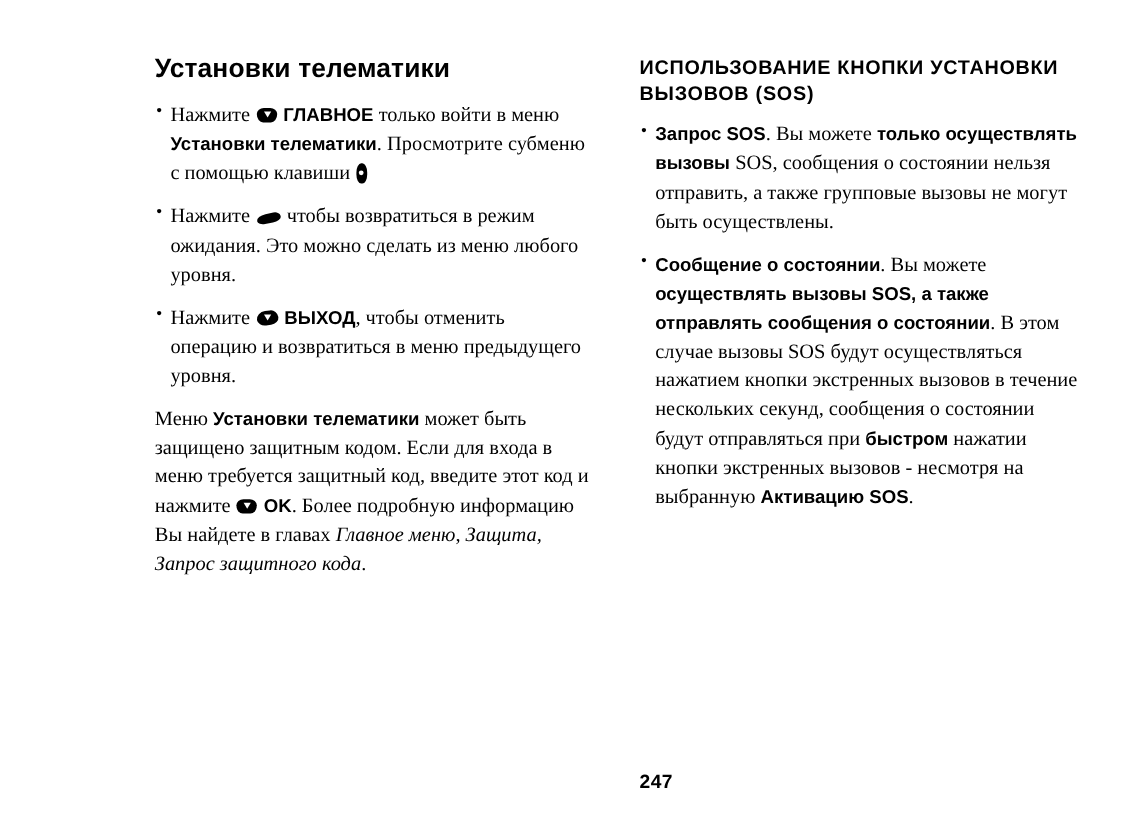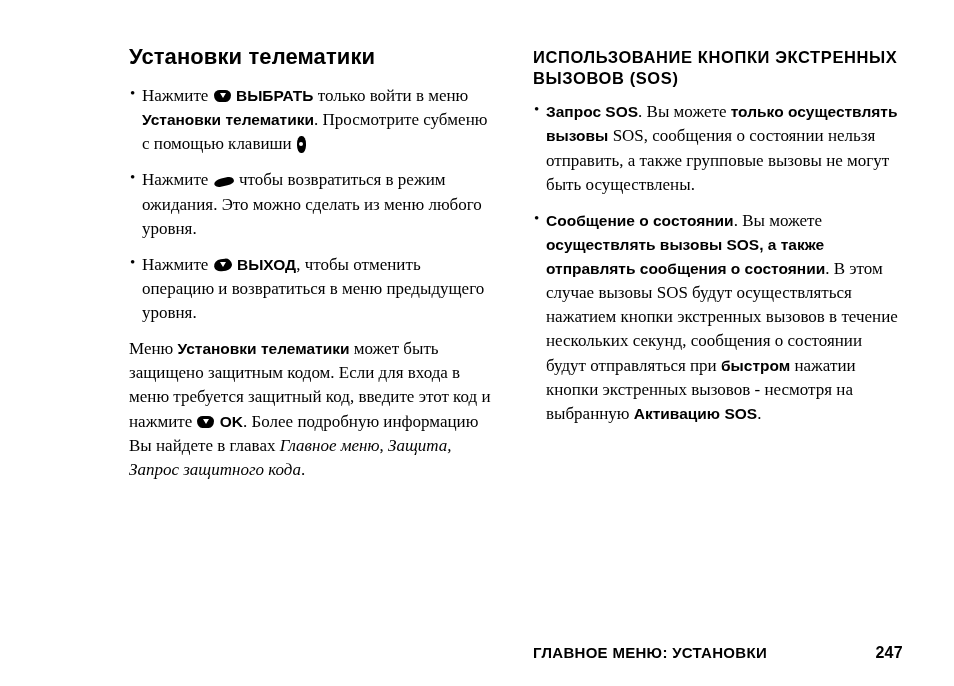--- a/index.html
+++ b/index.html
@@ -213,33 +213,32 @@
   }
 </style>
 </head>
 <body>
 
 <div class="page">
 
   <div class="col col-left">
     <h1 class="left-title">Установки телематики</h1>
     <ul class="bullets" id="left-bullets">
-        <li><span>Нажмите </span><span class="key key-select"></span><span class="sans-b"> ВЫБРАТЬ </span><span>только войти в меню </span><span class="sans-b">Установки телематики</span><span>. Просмотрите субменю с помощью клавиши </span><span class="key key-nav"></span></li>
+        <li><span>Нажмите </span><span class="key key-select"></span><span class="sans-b"> ГЛАВНОЕ </span><span>только войти в меню </span><span class="sans-b">Установки телематики</span><span>. Просмотрите субменю с помощью клавиши </span><span class="key key-nav"></span></li>
         <li><span>Нажмите </span><span class="key key-back"></span><span> чтобы возвратиться в режим ожидания. Это можно сделать из меню любого уровня.</span></li>
         <li><span>Нажмите </span><span class="key key-exit"></span><span class="sans-b"> ВЫХОД</span><span>, чтобы отменить операцию и возвратиться в меню предыдущего уровня.</span></li>
       </ul>
     <p class="body" id="left-paragraph"><span>Меню </span><span class="sans-b">Установки телематики</span><span> может быть защищено защитным кодом. Если для входа в меню требуется защитный код, введите этот код и нажмите </span><span class="key key-select"></span><span class="sans-b"> OK</span><span>. Более подробную информацию Вы найдете в главах </span><span class="ital">Главное меню</span><span>, </span><span class="ital">Защита, Запрос защитного кода</span><span>.</span></p>
   </div>
 
   <div class="col col-right">
-    <h2 class="right-title">ИСПОЛЬЗОВАНИЕ КНОПКИ ЭКСТРЕННЫХ ВЫЗОВОВ (SOS)</h2>
+    <h2 class="right-title">ИСПОЛЬЗОВАНИЕ КНОПКИ УСТАНОВКИ ВЫЗОВОВ (SOS)</h2>
     <ul class="bullets" id="right-bullets">
         <li><span class="sans-b">Запрос SOS</span><span>. Вы можете </span><span class="sans-b">только осуществлять вызовы </span><span>SOS, сообщения о состоянии нельзя отправить, а также групповые вызовы не могут быть осуществлены.</span></li>
         <li><span class="sans-b">Сообщение о состоянии</span><span>. Вы можете </span><span class="sans-b">осуществлять вызовы  SOS, а также отправлять сообщения о состоянии</span><span>. В этом случае вызовы SOS будут осуществляться нажатием кнопки экстренных вызовов в течение нескольких секунд, сообщения о состоянии будут отправляться при </span><span class="sans-b">быстром</span><span> нажатии кнопки экстренных вызовов - несмотря на выбранную </span><span class="sans-b">Активацию SOS</span><span>.</span></li>
       </ul>
   </div>
 
   <div class="footer">
-    <span>ГЛАВНОЕ МЕНЮ: УСТАНОВКИ</span>
     <span class="pg">247</span>
   </div>
 
 </div>
 
 </body></html>

